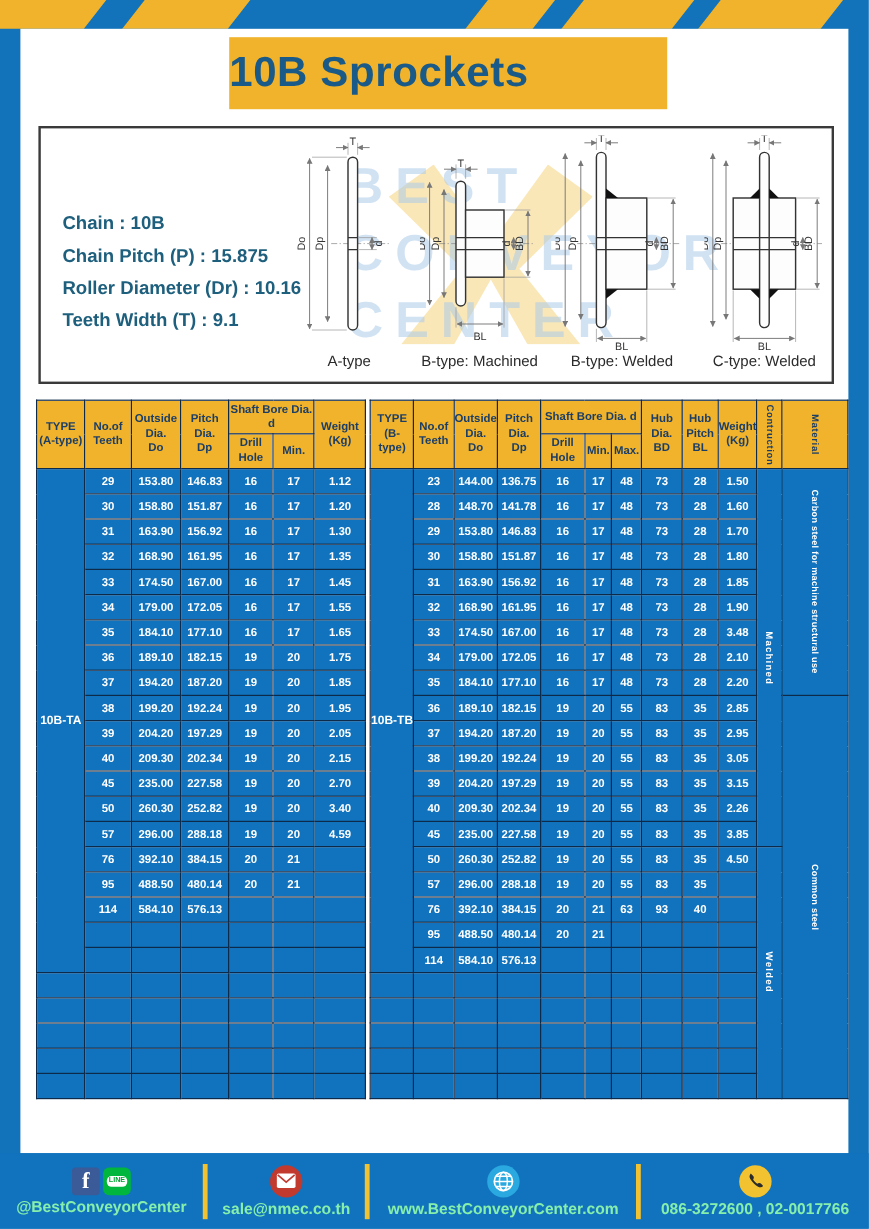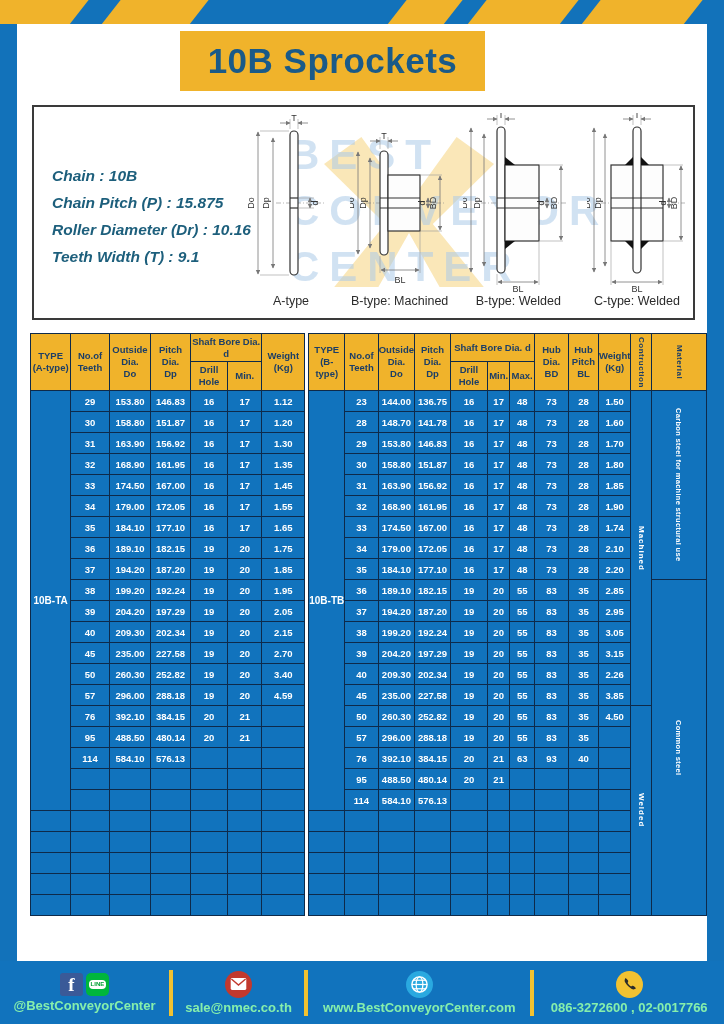--- a/index.html
+++ b/index.html
@@ -6,27 +6,27 @@
   body{
     width:724px;height:1024px;position:relative;overflow:hidden;
     background:#1272ba;font-family:"Liberation Sans",sans-serif;
   }
   
   .stripes{position:absolute;top:0;left:0;right:0;height:24px;overflow:hidden;}
   .stripe{position:absolute;top:-6px;height:34px;background:#f0b32b;transform:skewX(-38deg);}
   
   .page{position:absolute;left:17px;right:17px;top:24px;bottom:63px;background:#ffffff;}
   
-  .title-banner{position:absolute;left:163px;top:7px;width:305px;height:60px;background:#f0b32b;
-    display:flex;align-items:center;justify-content:center;}
+  .title-banner{position:absolute;left:174px;top:7px;width:365px;height:60px;background:#f0b32b;
+    display:flex;align-items:center;justify-content:flex-start;}
   .title-banner h1{margin:0;font-size:35px;font-weight:bold;color:#1a5a88;letter-spacing:.5px;}
   
   .spec-box{position:absolute;left:15px;top:81px;width:659px;height:211px;border:2px solid #3a3a3a;
     background:#fff;overflow:hidden;}
-  .spec-text{position:absolute;left:18px;top:55px;z-index:2;font-style:italic;}
+  .spec-text{position:absolute;left:18px;top:66px;z-index:2;}
   .spec-line{font-size:15.5px;font-weight:bold;color:#1d5f7c;line-height:27px;white-space:nowrap;}
   .watermark{position:absolute;left:255px;top:20px;z-index:0;color:rgba(171,203,231,.55);
     font-weight:bold;font-size:42px;letter-spacing:10px;line-height:56px;}
   .wm-logo{position:absolute;left:290px;top:30px;width:170px;height:150px;background:rgba(244,198,85,.42);
     clip-path:polygon(50% 44%,22% 0,0 18%,36% 58%,6% 100%,32% 100%,50% 64%,68% 100%,94% 100%,64% 58%,100% 18%,78% 0);
     z-index:0;}
   .diagrams{position:absolute;left:212px;top:6px;right:6px;height:200px;display:flex;
     justify-content:space-between;z-index:1;}
   .fig{display:flex;flex-direction:column;align-items:center;}
   .fig-label{font-size:12.5px;color:#2b2b2b;margin-top:1px;}
@@ -590,21 +590,21 @@
           </tr>
           <tr>
             <td>33</td>
             <td>174.50</td>
             <td>167.00</td>
             <td>16</td>
             <td>17</td>
             <td>48</td>
             <td>73</td>
             <td>28</td>
-            <td>1.74</td>
+            <td>3.48</td>
           </tr>
           <tr>
             <td>34</td>
             <td>179.00</td>
             <td>172.05</td>
             <td>16</td>
             <td>17</td>
             <td>48</td>
             <td>73</td>
             <td>28</td>

